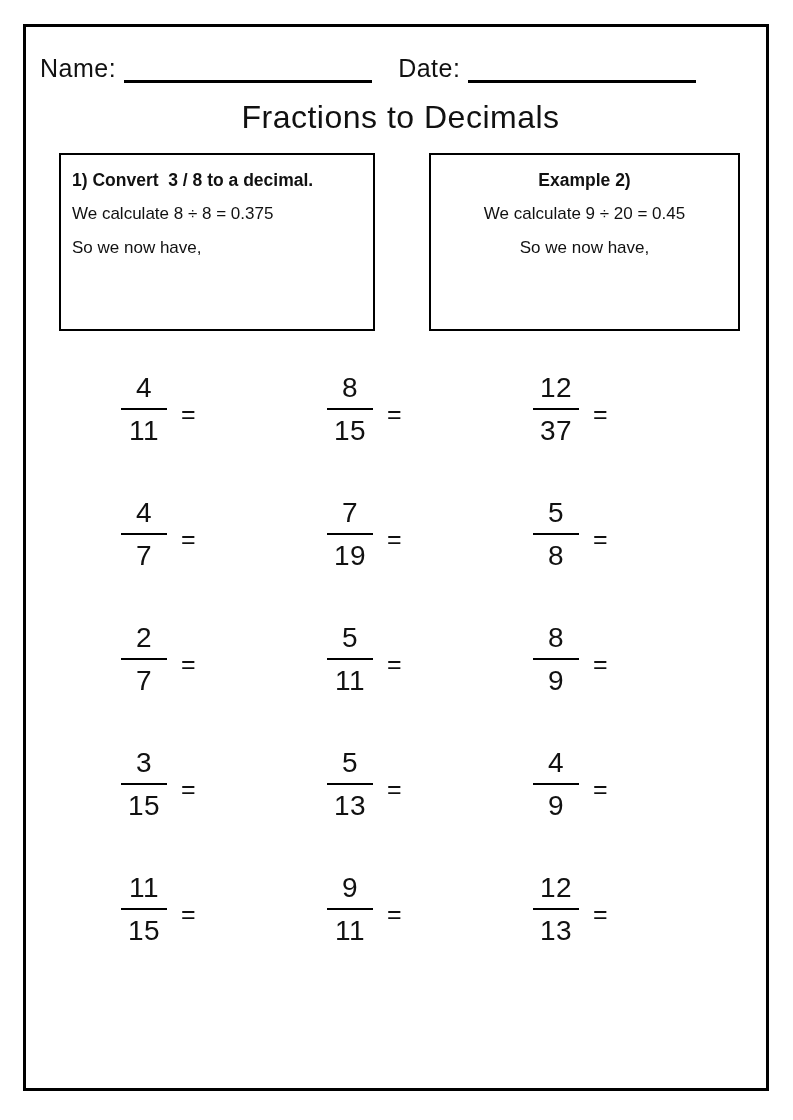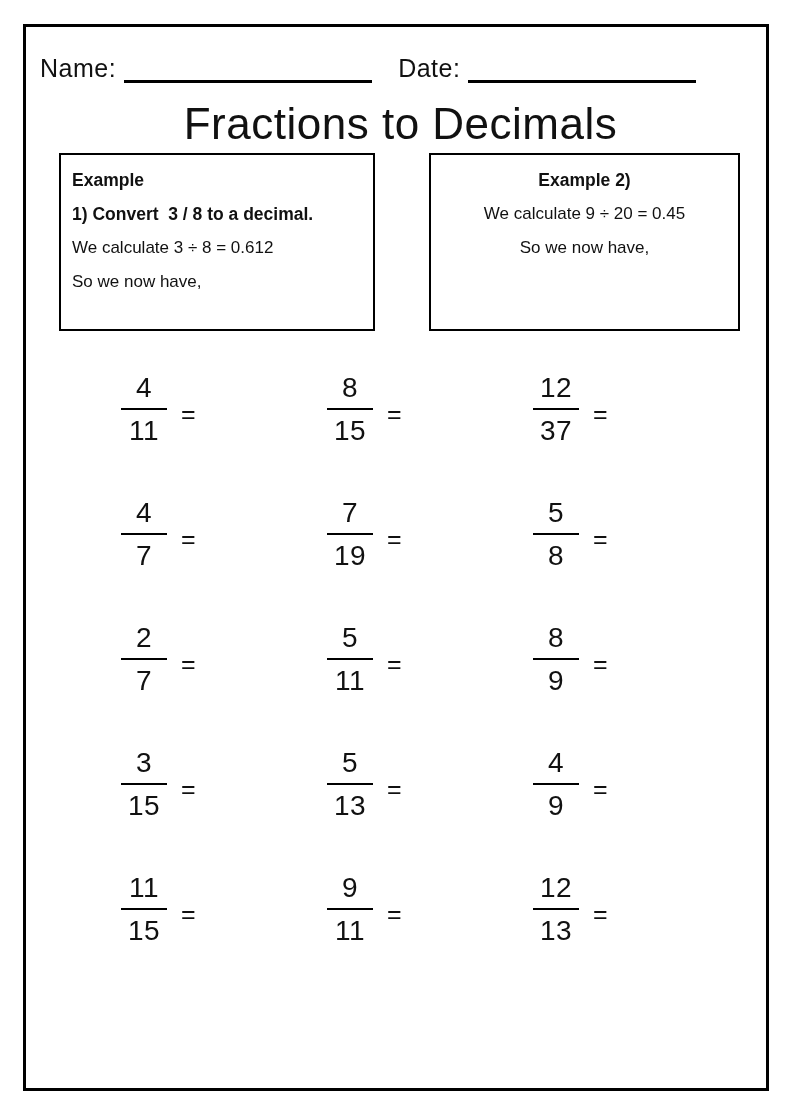--- a/index.html
+++ b/index.html
@@ -27,21 +27,21 @@
     border-bottom: 3px solid #000;
   }
   .name-blank { width: 248px; margin-left: 8px; }
   .date-label { margin-left: 26px; }
   .date-blank { width: 228px; margin-left: 8px; }
 
   
   .title {
     position: absolute; left: 0; right: 0; top: 72px;
     text-align: center;
-    font-size: 44px; font-weight: 500; letter-spacing: 0.5px; padding-left: 9px;
+    font-size: 32px; font-weight: 500; letter-spacing: 0.5px; padding-left: 9px;
   }
 
   
   .examples {
     position: absolute; left: 33px; top: 126px;
     display: flex; gap: 54px;
   }
   .example-box {
     width: 316px; height: 178px;
     border: 2px solid #000;
@@ -94,23 +94,22 @@
       <span class="nd-label">Name:</span>
       <span class="blank name-blank"></span>
       <span class="nd-label date-label">Date:</span>
       <span class="blank date-blank"></span>
     </div>
 
     <div class="title">Fractions to Decimals</div>
 
     <div class="examples">
       <div class="example-box box1">
-        <p class="ex-heading">Example</p>
         <p class="ex-problem">1) Convert&nbsp; 3 / 8 to a decimal.</p>
-        <p>We calculate 3 ÷ 8 = 0.612</p>
+        <p>We calculate 8 ÷ 8 = 0.375</p>
         <p>So we now have,</p>
       </div>
       <div class="example-box box2">
         <p class="ex-heading">Example 2)</p>
         <p>We calculate 9 ÷ 20 = 0.45</p>
         <p>So we now have,</p>
       </div>
     </div>
 
     <div class="problems">

